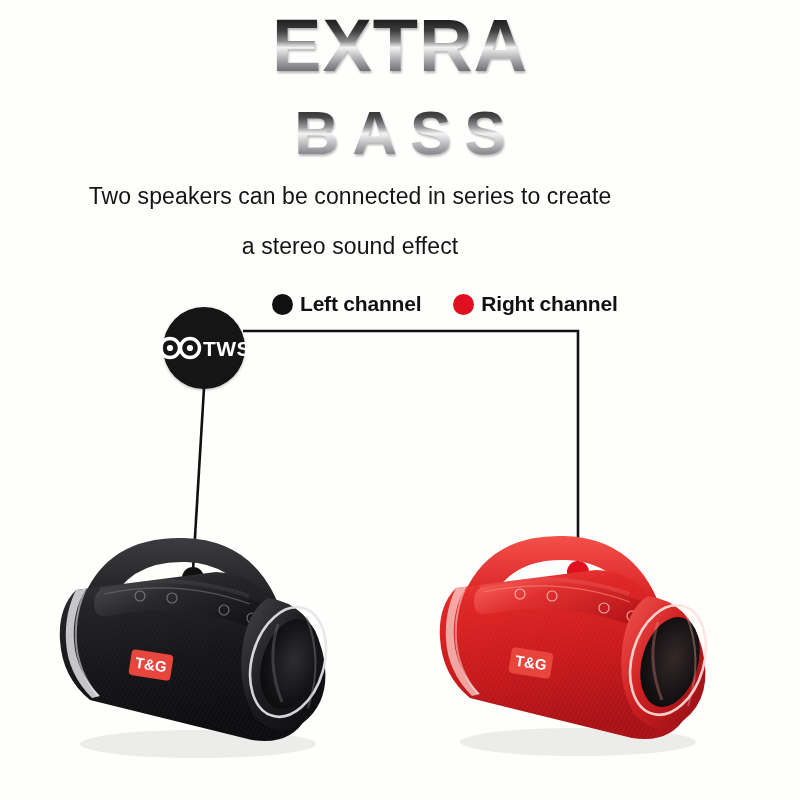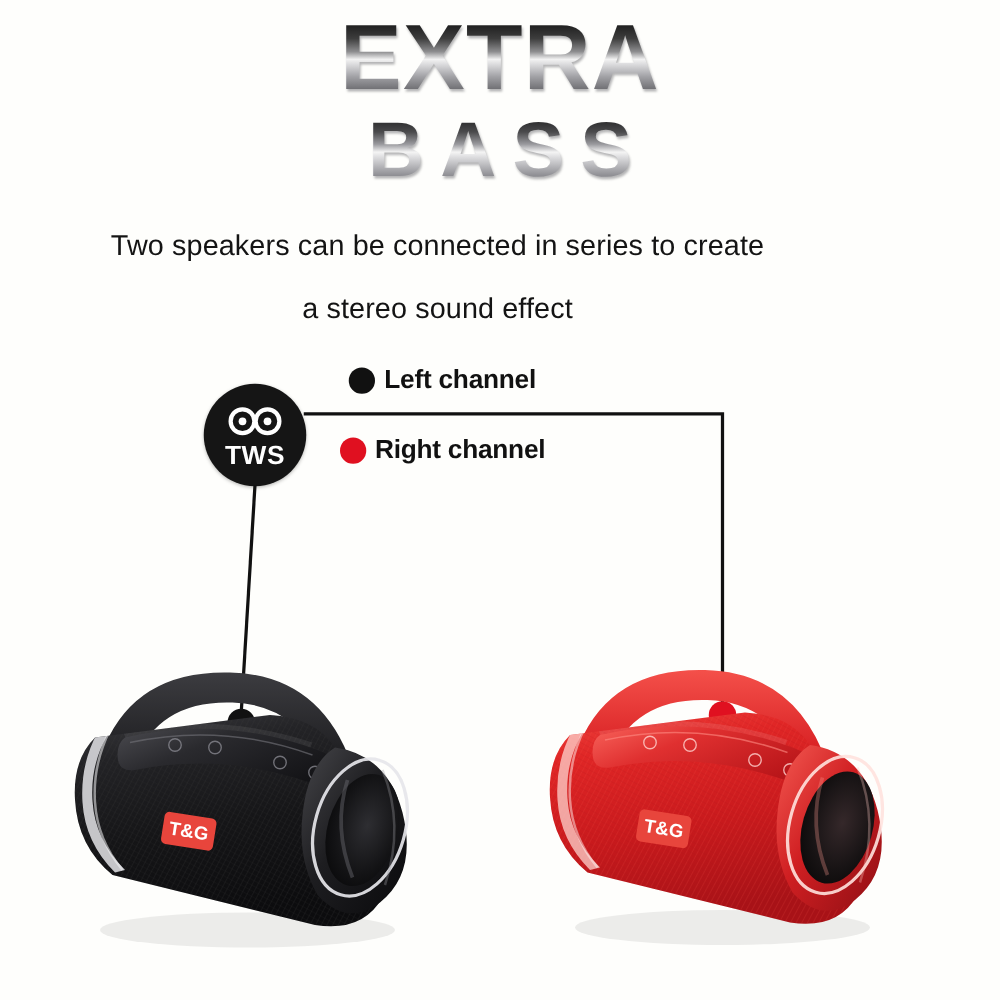--- a/index.html
+++ b/index.html
@@ -42,21 +42,21 @@
     color: transparent;
     -webkit-text-fill-color: transparent;
     filter: drop-shadow(1px 2px 1px rgba(90,90,95,0.45));
     margin: 0;
     white-space: nowrap;
   }
   .headline.line2 {
     font-size: 62px;
     line-height: 70px;
     letter-spacing: 13px;
-    margin-top: 2px;
+    margin-top: 14px;
     padding-left: 13px;
     background-image: linear-gradient(to bottom,
         #141414 0%, #262626 12%, #4a4a4c 28%,
         #9a9a9e 42%, #f4f4f4 51%, #dcdcde 57%,
         #ababaf 70%, #74747a 85%, #515156 100%);
     -webkit-background-clip: text;
     background-clip: text;
     text-align: center;
   }
 
@@ -75,21 +75,20 @@
   .subtitle.l2 { top: 233px; }
 
   
   .legend {
     position: absolute;
     top: 292px;
     left: 272px;
     display: flex;
     align-items: center;
     gap: 32px;
-    flex-direction: column;
   }
   .legend-item {
     display: flex;
     align-items: center;
     gap: 7px;
   }
   .legend-dot {
     width: 21px; height: 21px;
     border-radius: 50%;
     flex: 0 0 auto;
@@ -103,21 +102,21 @@
   }
 
   
   .tws-badge {
     position: absolute;
     left: 163px; top: 307px;
     width: 82px; height: 82px;
     border-radius: 50%;
     background: #151515;
     display: flex;
-    flex-direction: column;
+    flex-direction: row;
     align-items: center;
     justify-content: center;
     box-shadow: 0 1px 3px rgba(0,0,0,0.28);
   }
   .tws-icon { margin-top: 4px; }
   .tws-text {
     color: #ffffff;
     font-size: 21px;
     font-weight: 700;
     letter-spacing: 0.4px;

